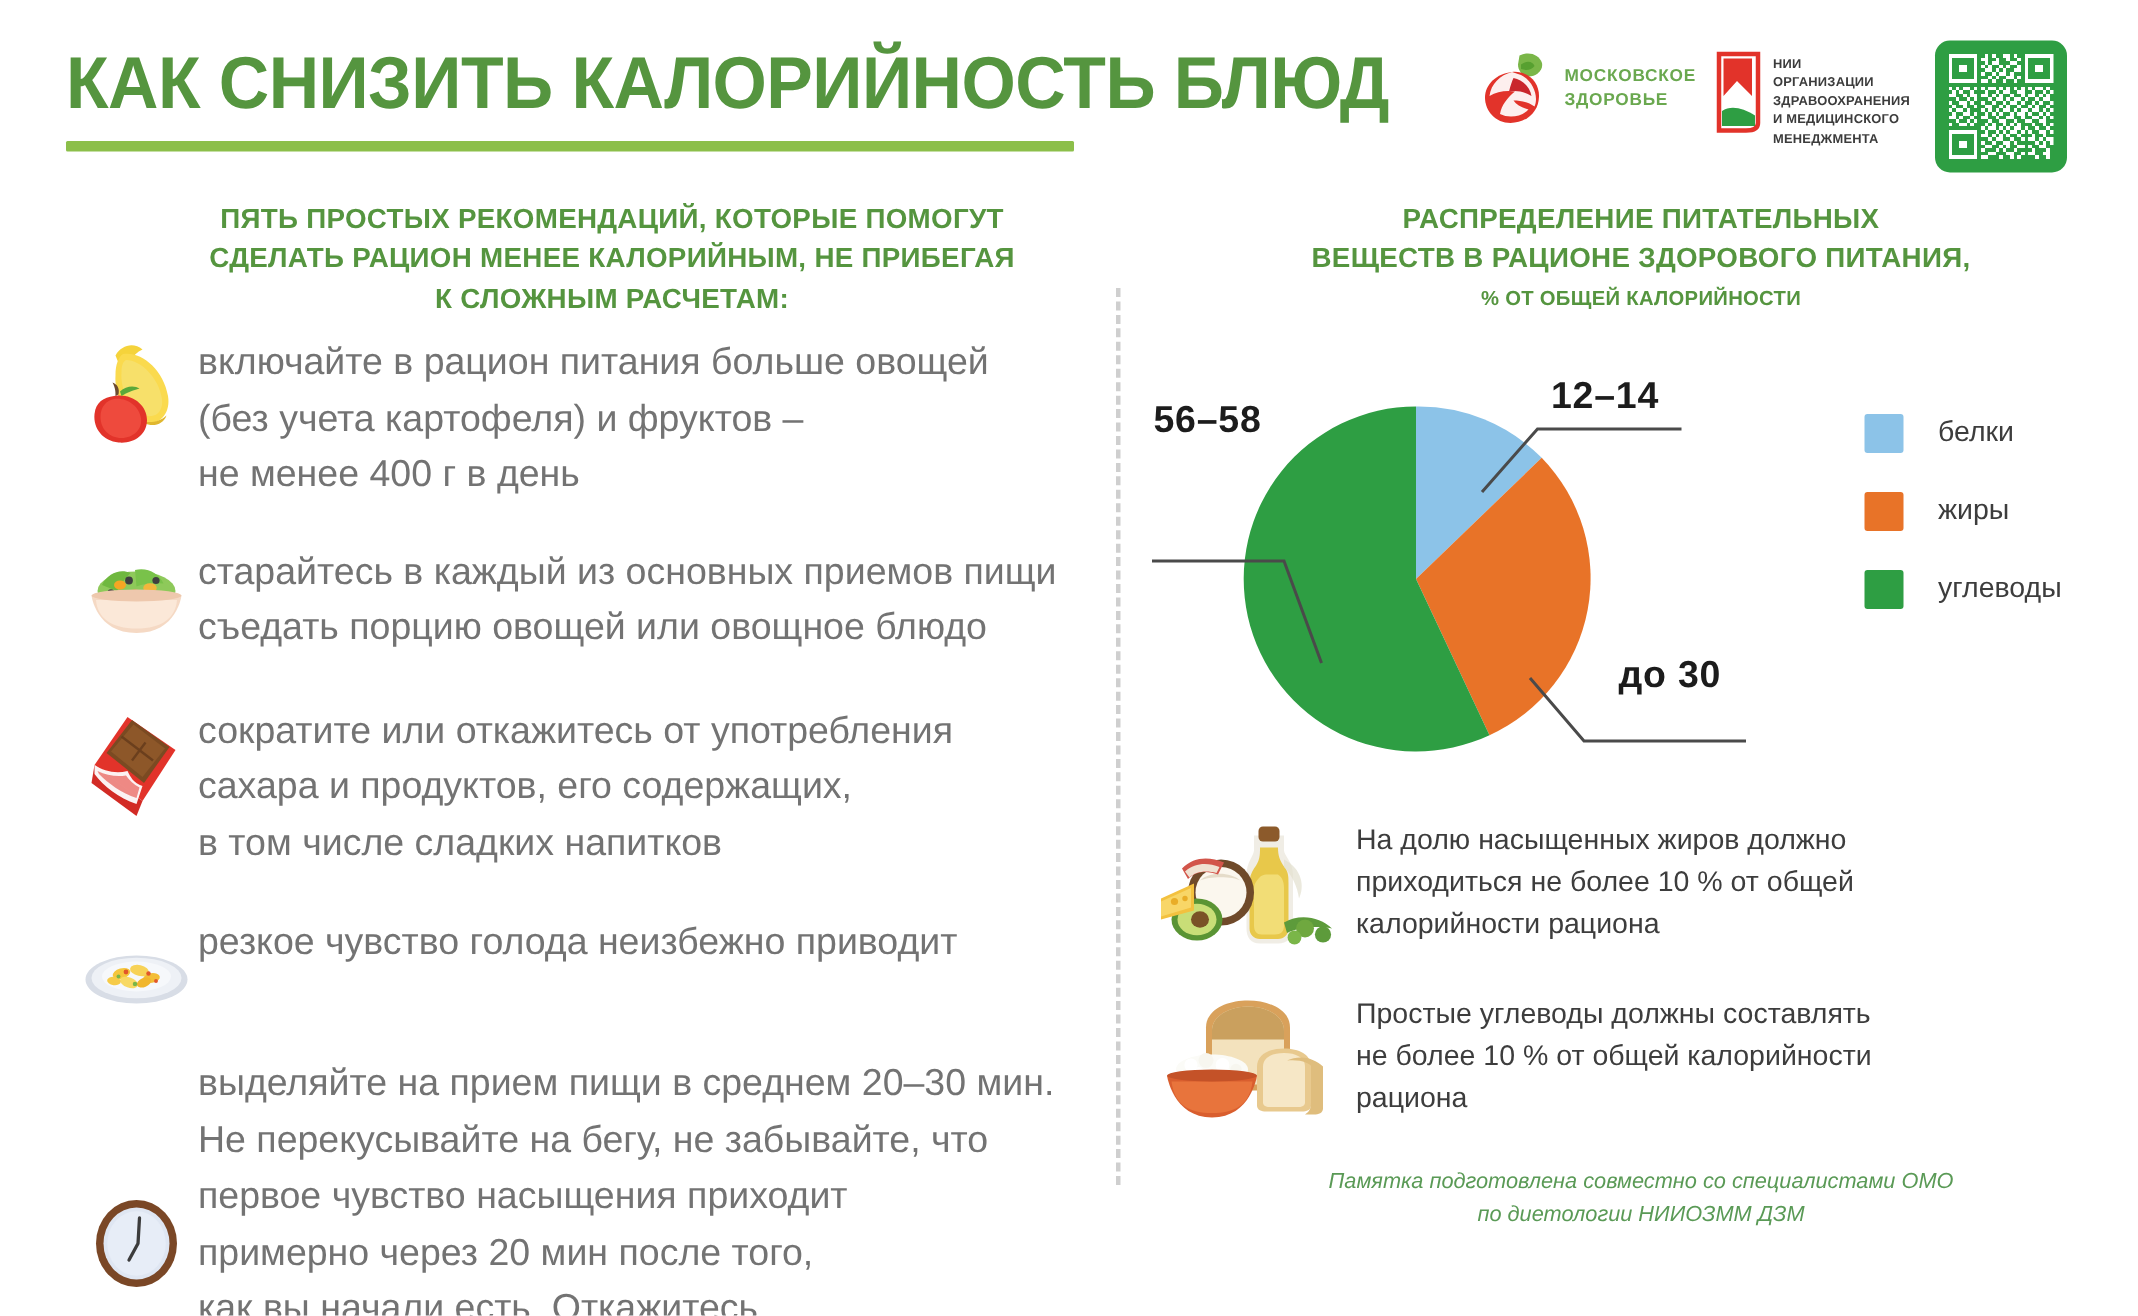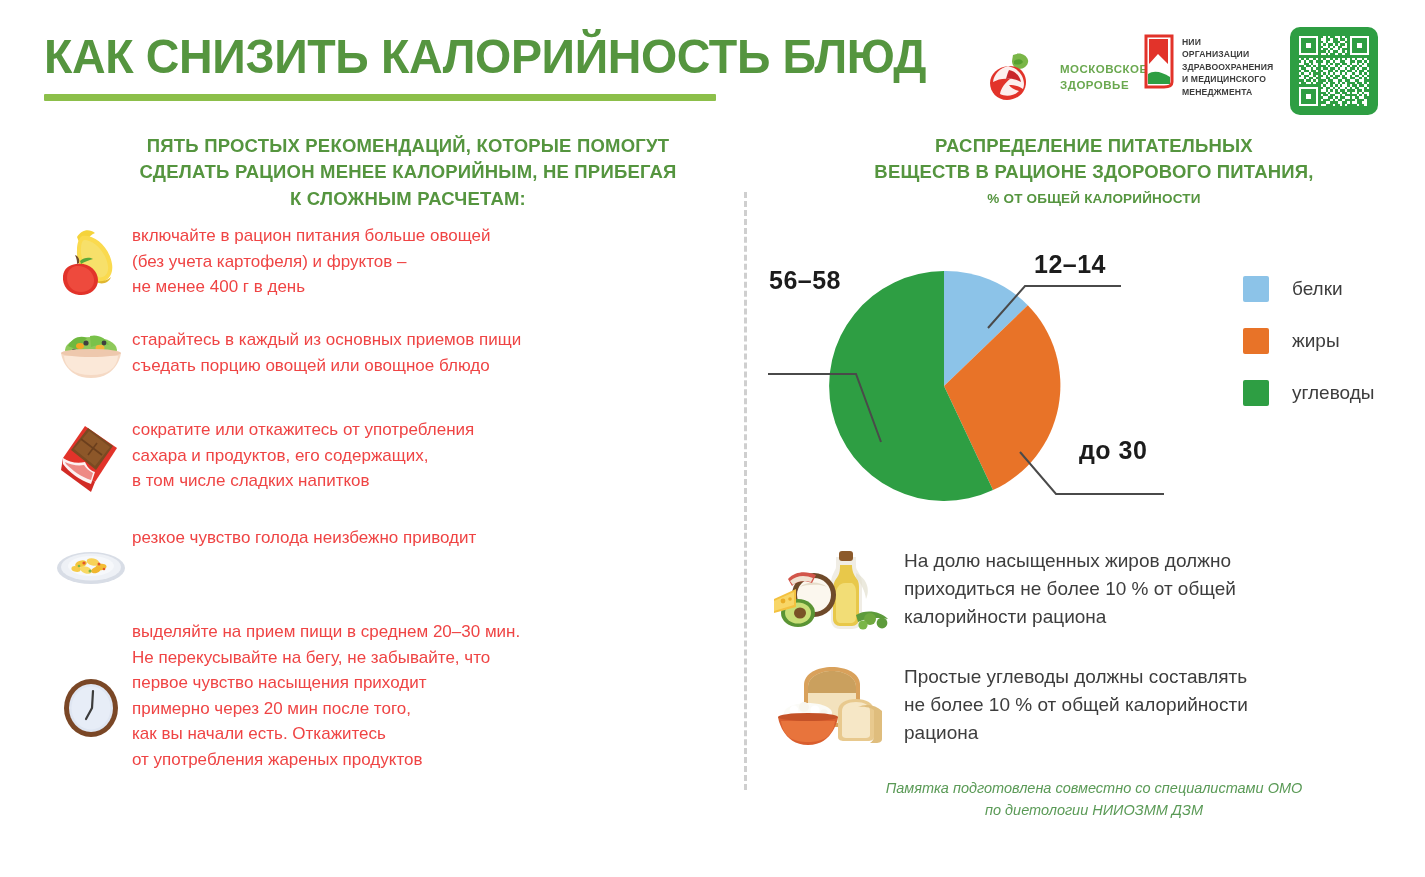--- a/index.html
+++ b/index.html
@@ -39,22 +39,22 @@
     position: absolute;
     left: 44px; top: 94px;
     width: 672px; height: 7px;
     background: #8cbf4a;
     border-radius: 1px;
   }
 
   
   .logo-msk {
     position: absolute;
-    left: 988px; top: 52px;
-    display: flex; align-items: center; gap: 26px;
+    left: 988px; top: 34px;
+    display: flex; align-items: center; gap: 9px;
   }
   .logo-msk-mark { position: relative; width: 46px; height: 50px; }
   .logo-msk-text {
     font-size: 11.5px; font-weight: 700; line-height: 1.42;
     color: #6aa84f; letter-spacing: 0.5px;
   }
 
   .logo-nii {
     position: absolute;
     left: 1144px; top: 34px;
@@ -108,23 +108,23 @@
     margin-bottom: 28px;
   }
   .rec-icon {
     width: 82px;
     min-width: 82px;
     display: flex;
     justify-content: center;
     align-items: center;
   }
   .rec-text {
-    font-size: 17px;
+    font-size: 25px;
     line-height: 1.50;
-    color: #ef4444;
+    color: #737373;
     padding-top: 1px;
   }
   .rec-text span { display: block; }
 
   
   .rec.r1 .rec-icon { align-self: flex-start; padding-top: 2px; }
   .rec.r2 .rec-icon { align-self: center; }
   .rec.r3 .rec-icon { align-self: flex-start; padding-top: 2px; }
   .rec.r4 .rec-icon { align-self: center; padding-top: 18px; }
   .rec.r5 .rec-icon { align-self: center; padding-top: 26px; }

